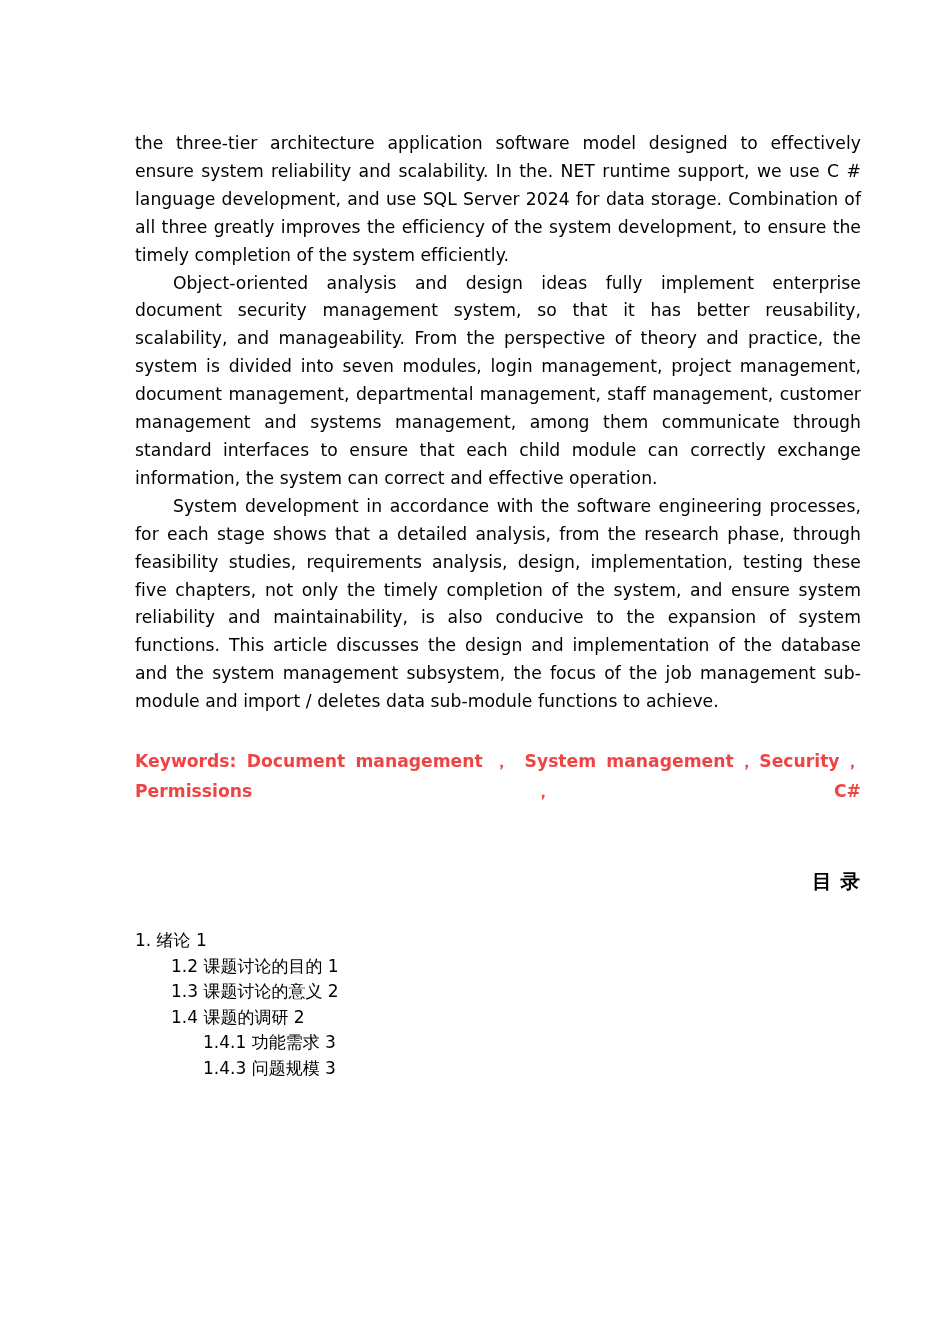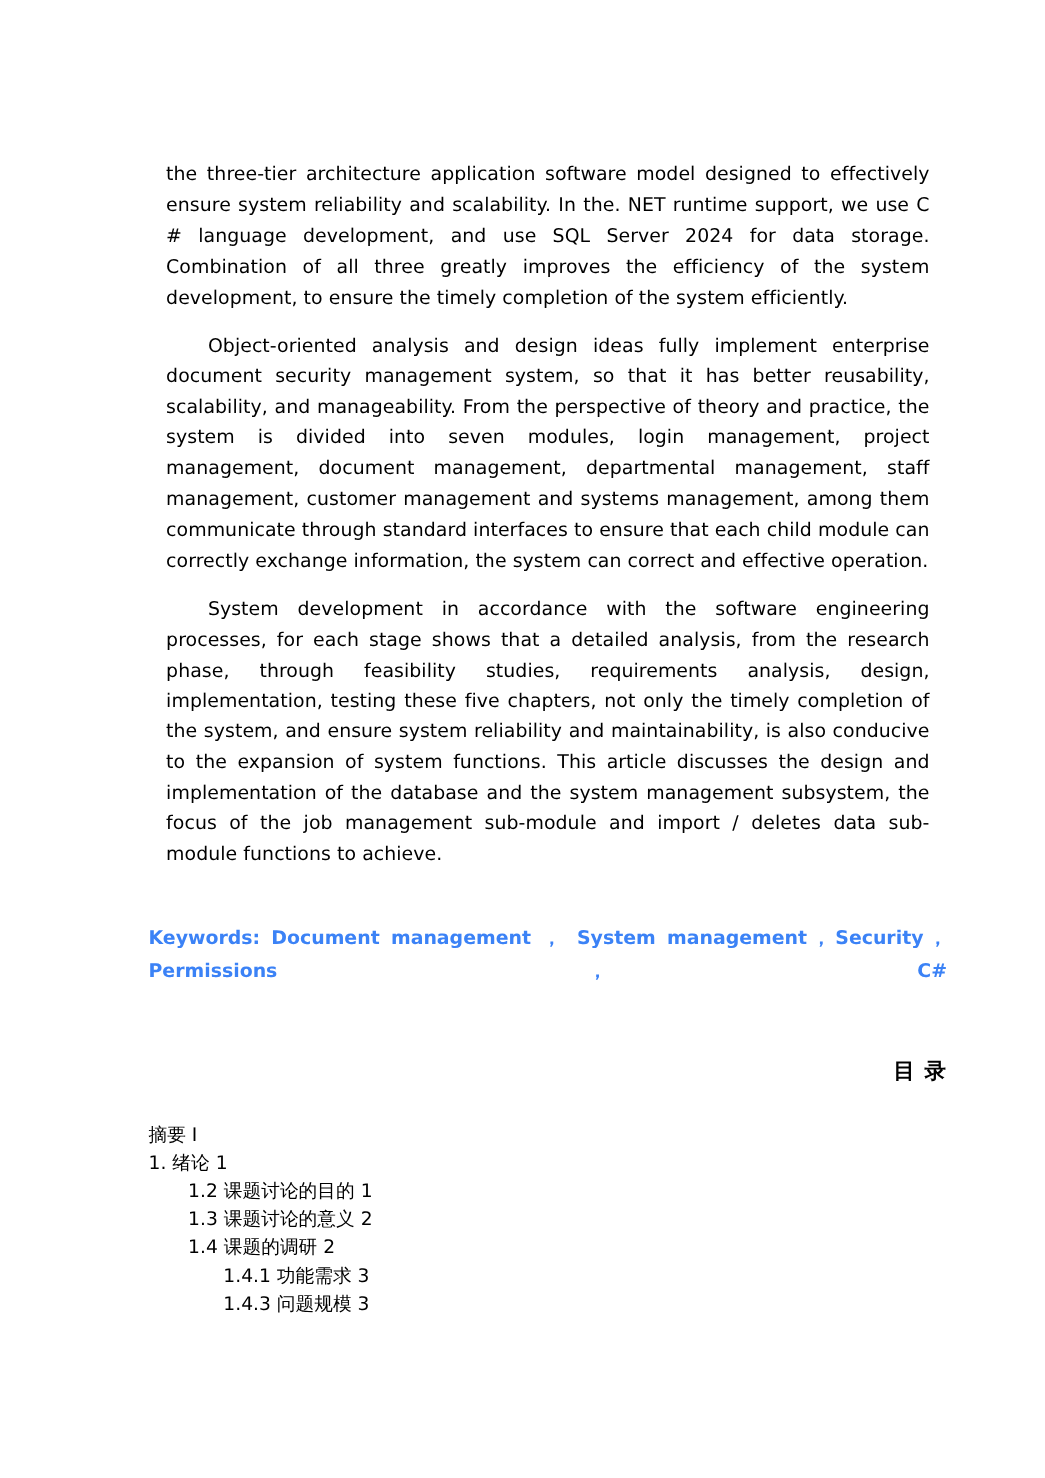--- a/index.html
+++ b/index.html
@@ -29,21 +29,21 @@
     top: 130px;
     width: 726px;
   }
 
   
   .para {
     font-size: 17.2px;
     line-height: 27.9px;
     text-align: justify;
     text-justify: inter-word;
-    margin: 16px;
+    margin: 0;
     padding: 0;
     color: #000000;
     letter-spacing: 0.05px;
   }
   .para.indent {
     text-indent: 38px;
   }
   
   .para::after {
     content: "";
@@ -56,21 +56,21 @@
 
   
   .keywords {
     font-size: 17.2px;
     line-height: 30px;
     font-weight: bold;
     text-align: justify;
     text-justify: inter-word;
     margin: 0;
     padding: 0;
-    color: #3b82f6;
+    color: #ef4444;
   }
   .keywords::after {
     content: "";
     display: inline-block;
     width: 100%;
   }
   .kw-spacer-top { height: 30px; }
 
   
   .toc-heading {
@@ -118,21 +118,20 @@
 
     <div class="kw-spacer-top"></div>
 
     <p class="keywords">Keywords: Document management ， System management，Security，Permissions，C#</p>
 
     <div class="toc-heading-wrap">
       <div class="toc-heading">目  录</div>
     </div>
 
     <div class="toc">
-      <div class="toc-entry lvl0">摘要 I</div>
       <div class="toc-entry lvl0">1.  绪论 1</div>
       <div class="toc-entry lvl1">1.2 课题讨论的目的 1</div>
       <div class="toc-entry lvl1">1.3 课题讨论的意义 2</div>
       <div class="toc-entry lvl1">1.4 课题的调研 2</div>
       <div class="toc-entry lvl2">1.4.1 功能需求 3</div>
       <div class="toc-entry lvl2">1.4.3 问题规模 3</div>
     </div>
 
   </div>
 </div>

